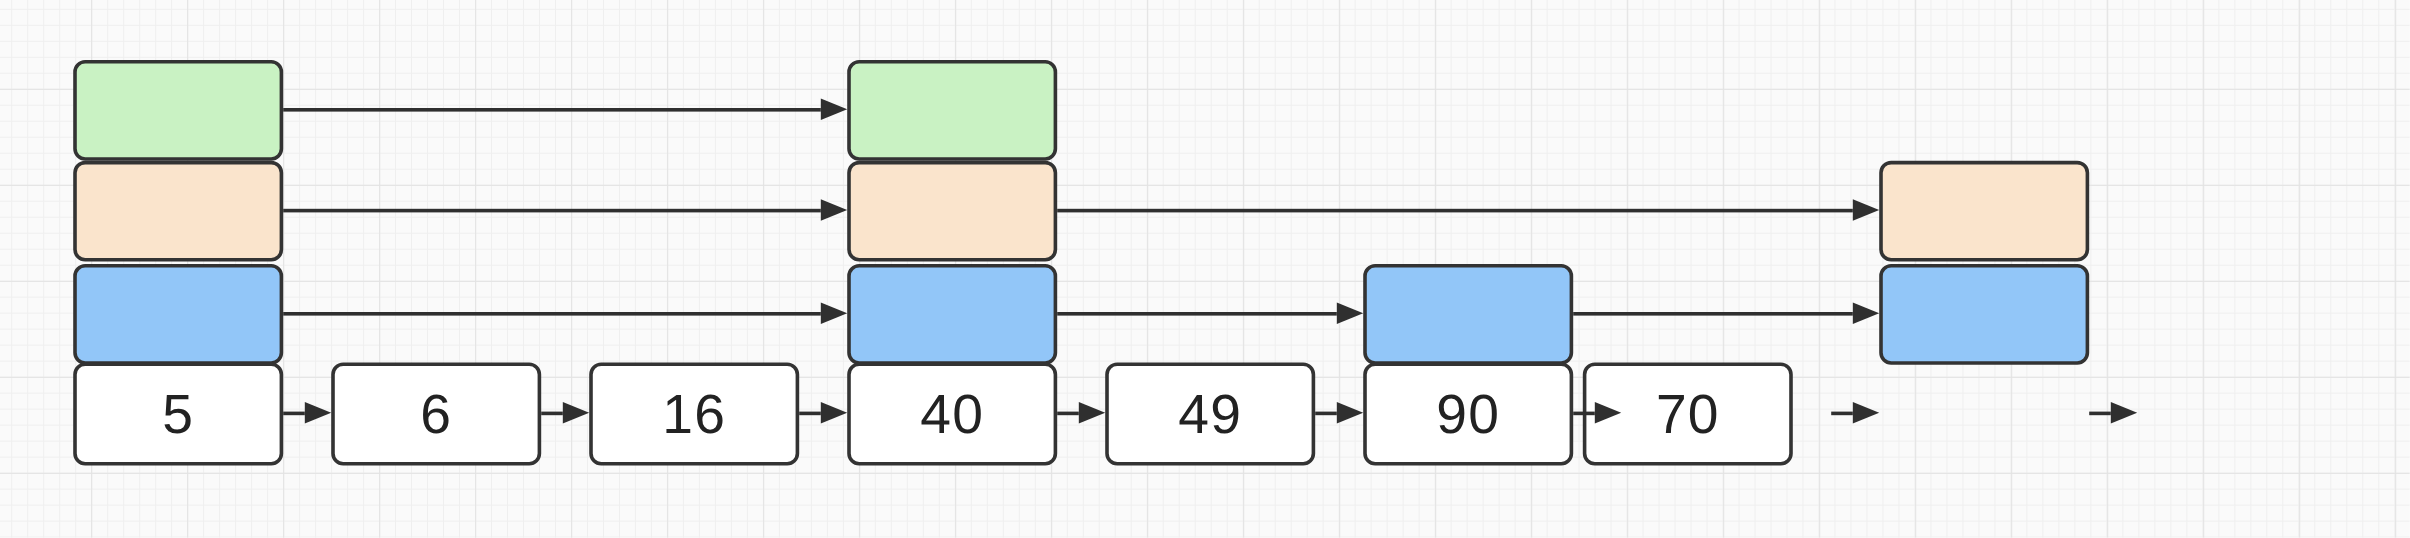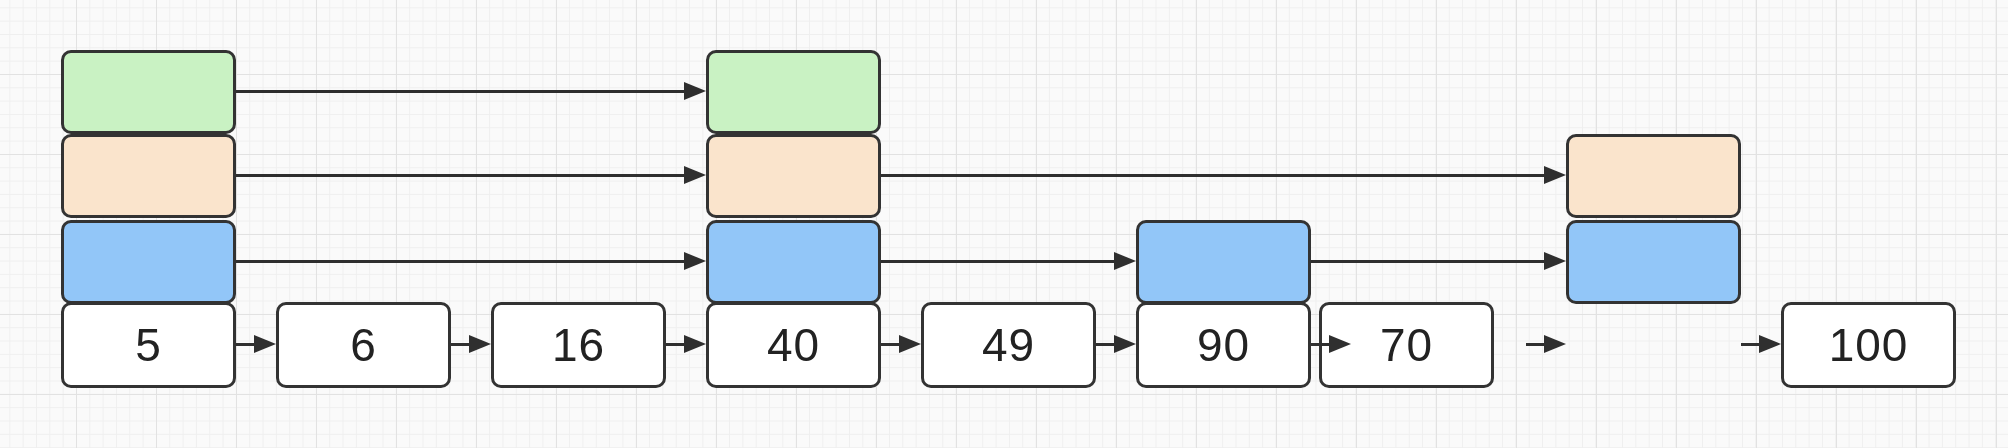--- a/index.html
+++ b/index.html
@@ -121,25 +121,20 @@
     <div class="cell base">
       <span>70</span>
     </div>
   </div>
 
   <div class="stack" style="left:1566px">
     <div class="cell lvl orange"></div>
     <div class="cell lvl blue"></div>
   </div>
 
-  <div class="stack" style="left:1781px">
-    <div class="cell base">
-      <span>100</span>
-    </div>
-  </div>
 
   <div class="arrow" style="left:236px; top:90px;  width:448px"></div>
 
   <div class="arrow" style="left:236px; top:174px; width:448px"></div>
   <div class="arrow" style="left:881px; top:174px; width:663px"></div>
 
   <div class="arrow" style="left:236px;  top:260px; width:448px"></div>
   <div class="arrow" style="left:881px;  top:260px; width:233px"></div>
   <div class="arrow" style="left:1311px; top:260px; width:233px"></div>
 

